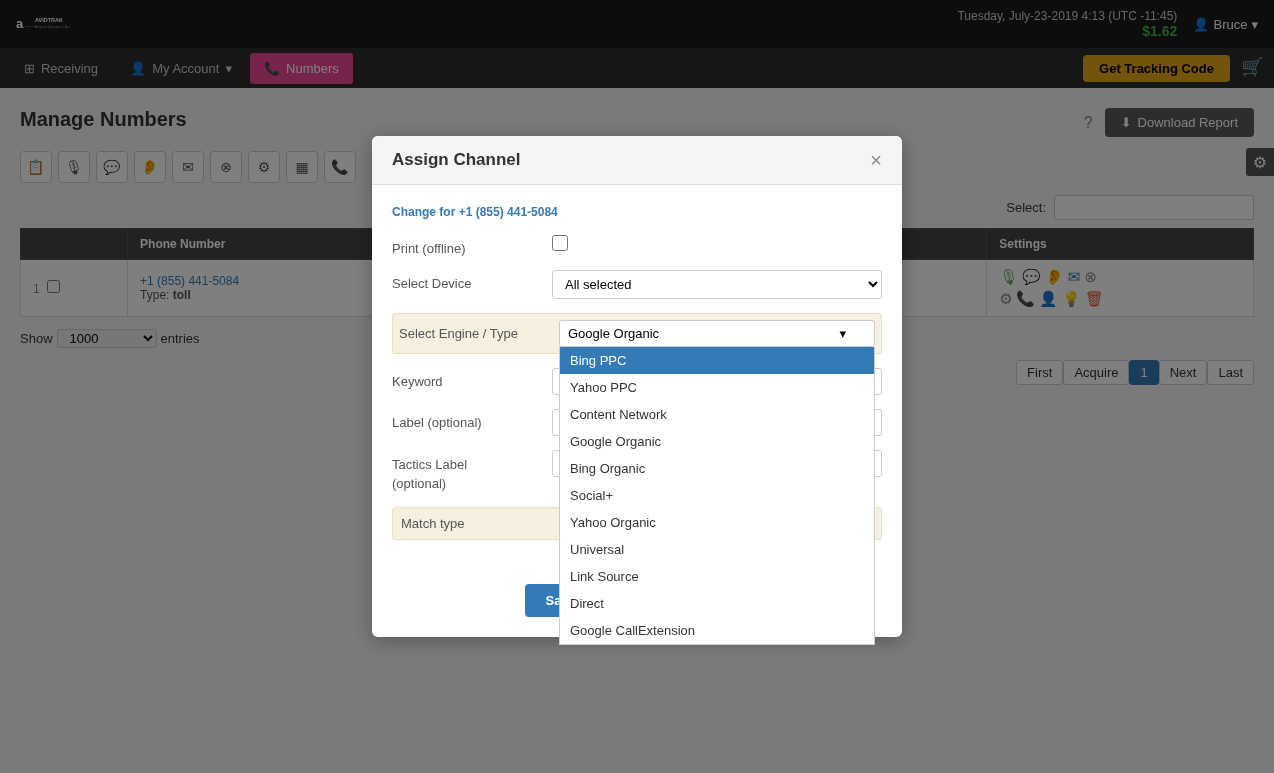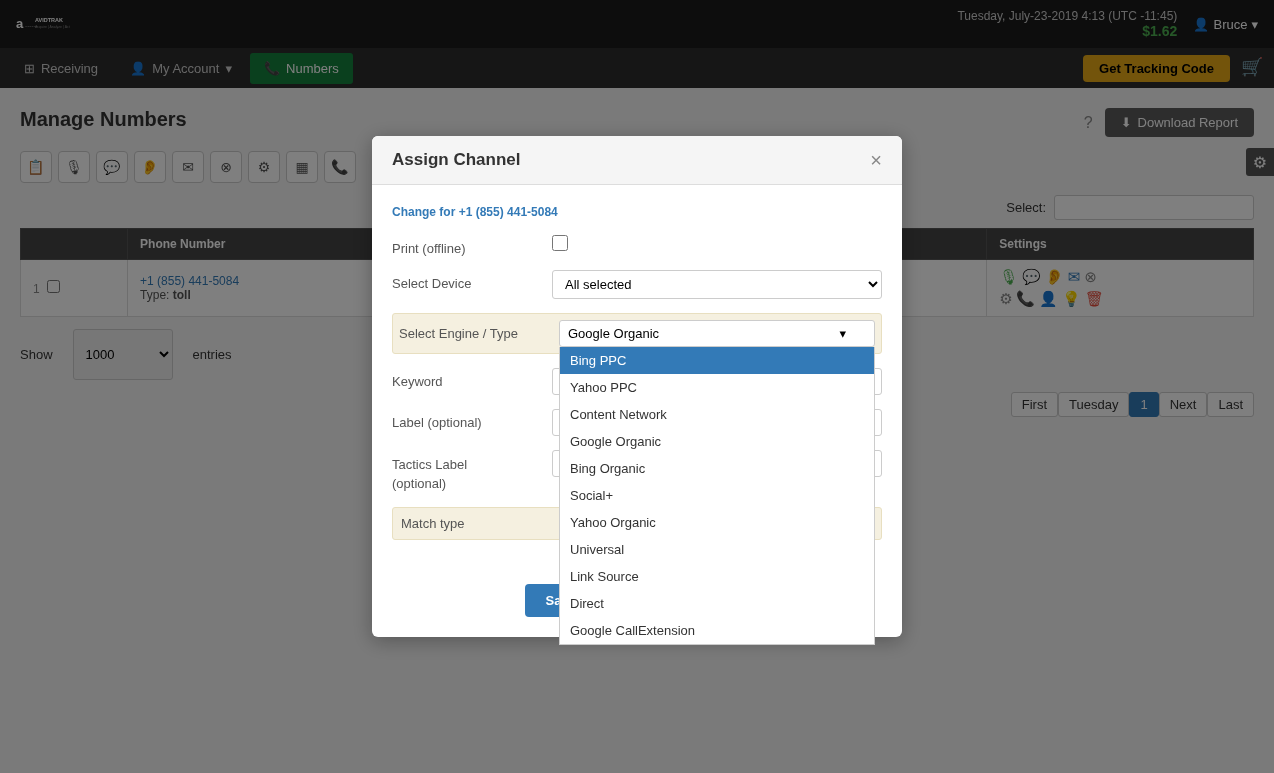--- a/index.html
+++ b/index.html
@@ -31,21 +31,21 @@
       gap: 4px;
     }
     .nav-item {
       color: #ccc;
       padding: 8px 14px;
       cursor: pointer;
       font-size: 13px;
       display: flex; align-items: center; gap: 6px;
       border-radius: 3px;
     }
-    .nav-item.active { background: #15803d; color: #fff; }
+    .nav-item.active { background: #ec4899; color: #fff; }
     .nav-bar-right { margin-left: auto; }
     .track-btn {
       background: #e6a817;
       color: #000;
       border: none;
       padding: 6px 16px;
       border-radius: 4px;
       font-size: 13px;
       font-weight: bold;
       cursor: pointer;
@@ -81,23 +81,23 @@
       background: #444;
       color: #fff;
       padding: 8px 12px;
       text-align: left;
       font-size: 12px;
       border: 1px solid #555;
     }
     .data-table td { padding: 8px 12px; border: 1px solid #ddd; font-size: 12px; color: #333; }
     .data-table tr:nth-child(even) td { background: #f9f9f9; }
 
-    .show-area { display: flex; align-items: center; gap: 20px; margin-top: 12px; }
+    .show-area { display: flex; align-items: center; gap: 4px; margin-top: 12px; }
     .show-label { font-size: 13px; color: #333; }
-    .show-select { border: 1px solid #ccc; padding: 16px 8px; border-radius: 3px; font-size: 13px; width: 100px; }
+    .show-select { border: 1px solid #ccc; padding: 0 8px; border-radius: 3px; font-size: 13px; width: 100px; }
     .entries-label { font-size: 13px; color: #333; }
 
     .pagination { display: flex; align-items: center; margin-top: 12px; justify-content: flex-end; }
     .page-btn { padding: 4px 10px; border: 1px solid #ccc; background: #fff; border-radius: 3px; cursor: pointer; font-size: 13px; color: #333; }
     .page-btn.active { background: #337ab7; color: #fff; border-color: #337ab7; }
 
     
     .settings-float { position: absolute; right: 0; top: 60px; background: #555; color: #fff; width: 28px; height: 28px; display: flex; align-items: center; justify-content: center; border-radius: 3px 0 0 3px; cursor: pointer; font-size: 16px; }
 
     
@@ -350,21 +350,21 @@
       <option>1000</option>
       <option>25</option>
       <option>50</option>
       <option>100</option>
     </select>
     <span class="entries-label">entries</span>
   </div>
 
   <div class="pagination">
     <button class="page-btn">First</button>
-    <button class="page-btn">Tuesday</button>
+    <button class="page-btn">Acquire</button>
     <button class="page-btn active">1</button>
     <button class="page-btn">Next</button>
     <button class="page-btn">Last</button>
   </div>
 
   <div class="settings-float">⚙</div>
 </div>
 
 <div class="overlay">
   <div class="modal">

